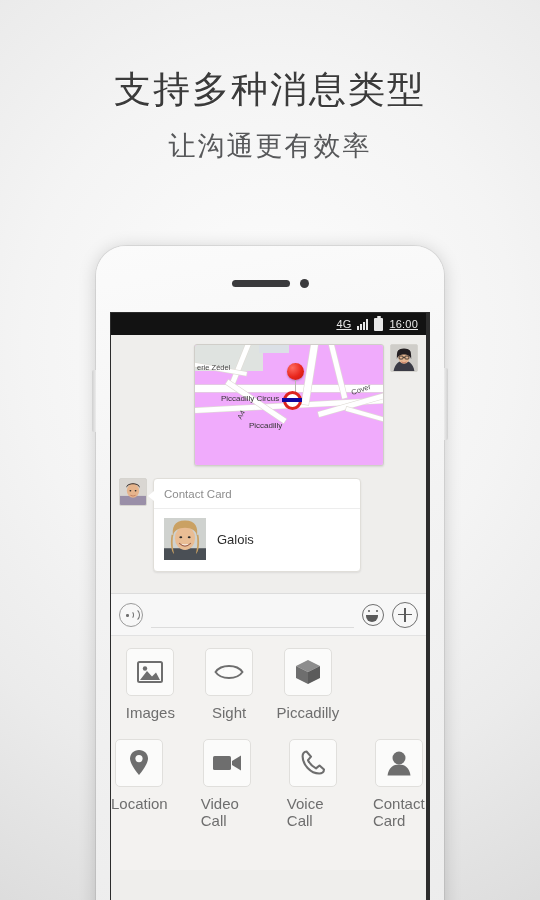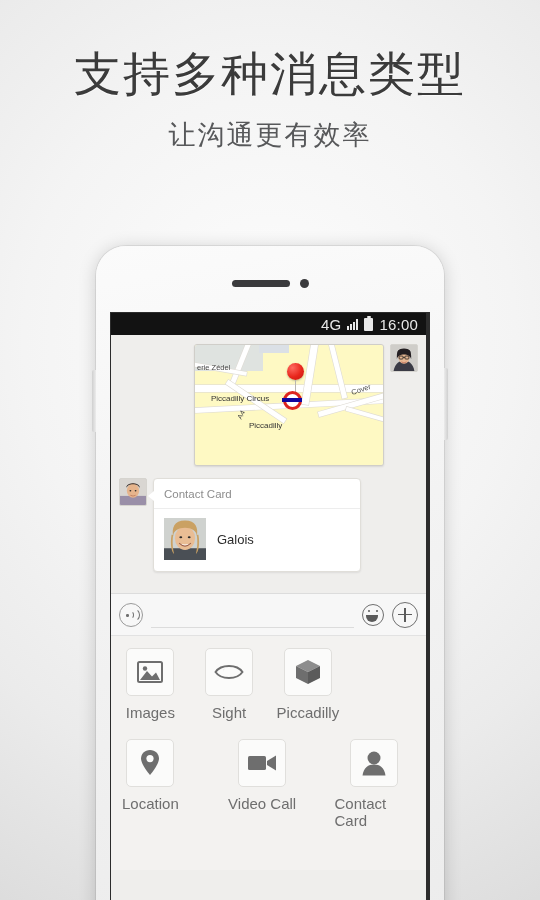--- a/index.html
+++ b/index.html
@@ -7,23 +7,24 @@
   body {
     font-family:"Liberation Sans", sans-serif;
     background:
       radial-gradient(ellipse 120% 80% at 50% 38%, #fdfdfd 0%, #f4f4f4 38%, #ebebeb 62%, #dfdfdf 84%, #d6d6d6 100%);
     position:relative;
   }
 
   
   .promo { position:absolute; left:0; top:46px; width:540px; text-align:center; }
   .promo-title {
-    font-size:47px; font-weight:400; color:#3b3b3b; letter-spacing:2px;
+    font-size:37px; font-weight:400; color:#3b3b3b; letter-spacing:2px;
     line-height:1.18; font-family:"DejaVu Sans", sans-serif;
     text-shadow:0 1px 1px rgba(255,255,255,.7);
+    margin-top:22px;
   }
   .promo-sub {
     margin-top:16px; font-size:27px; font-weight:400; color:#57585a; letter-spacing:2px;
     font-family:"DejaVu Sans", sans-serif;
   }
 
   
   .phone {
     position:absolute; left:96px; top:246px; width:348px; height:700px;
     background:linear-gradient(170deg,#fbfbfb 0%,#f3f3f3 40%,#ececec 100%);
@@ -53,21 +54,21 @@
     position:absolute; left:14px; top:66px; width:320px; height:634px;
     background:#efeeec; overflow:hidden;
     border-left:1px solid #2c2c2c; border-right:4px solid #2c2c2c;
     border-top:1px solid #2c2c2c;
   }
 
   .statusbar {
     height:22px; background:#121212; display:flex; align-items:center;
     justify-content:flex-end; padding-right:8px; gap:6px;
   }
-  .st-text { color:#e8e8e8; font-size:15px; letter-spacing:.2px; }
+  .st-text { color:#e8e8e8; font-size:11px; letter-spacing:.2px;text-decoration:underline; }
   .st-signal { display:flex; align-items:flex-end; gap:1px; height:11px; }
   .st-signal i { display:block; width:2px; background:#e8e8e8; }
   .st-signal i:nth-child(1){height:4px}
   .st-signal i:nth-child(2){height:6px}
   .st-signal i:nth-child(3){height:8px}
   .st-signal i:nth-child(4){height:11px}
   .st-batt {
     width:9px; height:13px; background:#e8e8e8; border-radius:1px; position:relative;
   }
   .st-batt::before{
@@ -104,21 +105,21 @@
   .map-bubble {
     width:190px; height:122px; background:#e8e6e1; position:relative; overflow:hidden;
     border:1px solid #d0cec9; border-radius:3px;
     box-shadow:0 1px 2px rgba(0,0,0,.10);
   }
   .map-bubble::after{
     content:""; position:absolute; right:-6px; top:14px; width:0; height:0;
     border-top:5px solid transparent; border-bottom:5px solid transparent;
     border-left:6px solid #e8e6e1;
   }
-  .map-canvas { position:absolute; inset:0; background:#fef9c3; }
+  .map-canvas { position:absolute; inset:0; background:#f0abfc; }
   .mroad {
     position:absolute; background:#ffffff; box-shadow:0 0 0 .6px #dedbd4;
   }
   .mgreen { position:absolute; background:#dfe3e0; }
   .mblue  { position:absolute; background:#dbe0e6; }
   .mlabel {
     position:absolute; font-size:7.5px; color:#4a4a4a; white-space:nowrap;
     font-family:"Liberation Sans", sans-serif;
   }
   .mlabel.dark { color:#333; font-size:8px; }
@@ -256,21 +257,21 @@
             <div class="mroad" style="left:0;top:58px;width:190px;height:5px;transform:rotate(-3deg);"></div>
             <div class="mroad" style="left:112px;top:-10px;width:7px;height:70px;transform:rotate(9deg);"></div>
             <div class="mroad" style="left:140px;top:-6px;width:5px;height:60px;transform:rotate(-14deg);"></div>
             <div class="mroad" style="left:44px;top:-10px;width:5px;height:52px;transform:rotate(22deg);"></div>
             <div class="mroad" style="left:26px;top:54px;width:70px;height:5px;transform:rotate(34deg);"></div>
             <div class="mroad" style="left:122px;top:56px;width:80px;height:5px;transform:rotate(-16deg);"></div>
             <div class="mroad" style="left:150px;top:70px;width:60px;height:4px;transform:rotate(16deg);"></div>
             <div class="mroad" style="left:-4px;top:22px;width:56px;height:4px;transform:rotate(10deg);"></div>
 
             <div class="mlabel" style="left:2px;top:18px;">erie Zédel</div>
-            <div class="mlabel dark" style="left:16px;top:49px;">Piccadilly Circus</div>
+            <div class="mlabel dark" style="left:26px;top:49px;">Piccadilly Circus</div>
             <div class="mlabel" style="left:156px;top:40px;transform:rotate(-18deg);">Cover</div>
             <div class="mlabel rot" style="left:44px;top:70px;">A4</div>
             <div class="mlabel dark" style="left:54px;top:76px;">Piccadilly</div>
 
             <div class="pin-wrap">
               <div class="pin-head"></div>
               <div class="pin-stem"></div>
             </div>
             <div class="roundel"></div>
           </div>
@@ -388,20 +389,28 @@
           <div class="ptile">
             <svg class="ico" width="30" height="18" viewBox="0 0 30 18">
               <rect x="1" y="2" width="18" height="14" rx="1.6" fill="#6e6e6e"></rect>
               <path d="M20 7 L29 1.5 V16.5 L20 11 Z" fill="#6e6e6e"></path>
             </svg>
           </div>
           <div class="plabel">Video Call</div>
         </div>
         <div class="pcell">
           <div class="ptile">
+            <svg class="ico" width="26" height="26" viewBox="0 0 26 26">
+              <path d="M6.5 1.5 C4.2 1.5 2.6 3.4 2.6 6.3 C2.6 14.5 10.5 23.5 19.2 23.5 C22 23.5 24 21.8 24 19.5 L19.5 15.5 L16 18.4 C13 16.8 9.4 13.2 8 10.2 L11 6.6 Z" fill="none" stroke="#6e6e6e" stroke-width="2.1" stroke-linejoin="round"></path>
+            </svg>
+          </div>
+          <div class="plabel">Voice Call</div>
+        </div>
+        <div class="pcell">
+          <div class="ptile">
             <svg class="ico" width="24" height="26" viewBox="0 0 24 26">
               <circle cx="12" cy="8" r="6.5" fill="#6e6e6e"></circle>
               <path d="M0.5 25.5 C1.5 17.5 6.5 14.5 12 14.5 C17.5 14.5 22.5 17.5 23.5 25.5 Z" fill="#6e6e6e"></path>
             </svg>
           </div>
           <div class="plabel">Contact Card</div>
         </div>
       </div>
 
     </div>

